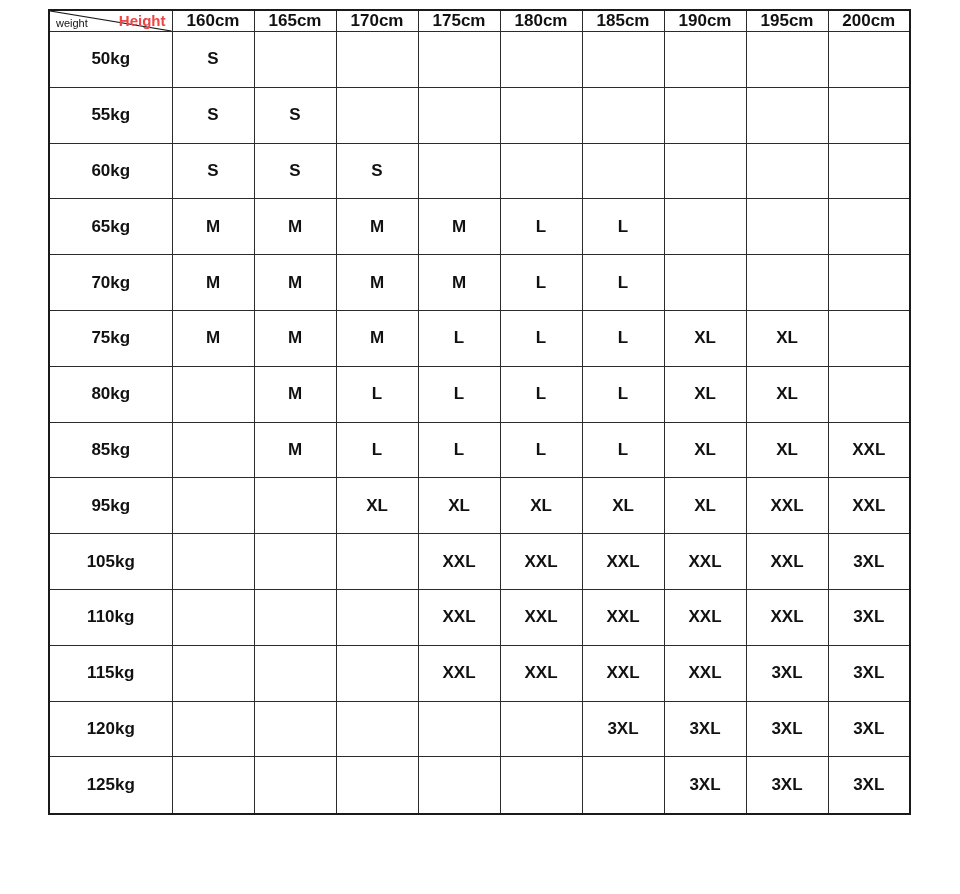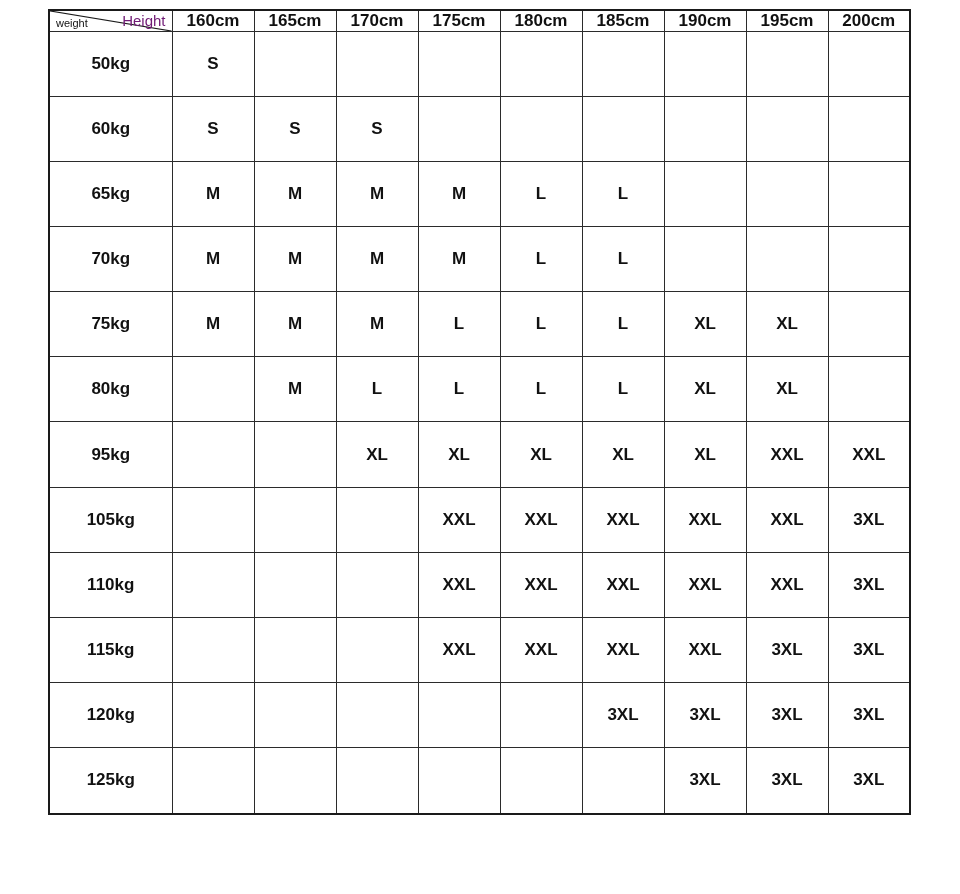--- a/index.html
+++ b/index.html
@@ -54,22 +54,22 @@
     left: 0; top: 0;
     width: 100%;
     height: 100%;
     display: block;
   }
   th.corner .lbl-height {
     position: absolute;
     right: 6px;
     top: 2px;
     font-size: 15px;
-    font-weight: normal;
-    color: #701a75;
+    font-weight: bold;
+    color: #ef4444;
     line-height: 1.1;
   }
   th.corner .lbl-weight {
     position: absolute;
     left: 6px;
     bottom: 2px;
     font-size: 11px;
     font-weight: normal;
     color: #111;
     line-height: 1.1;
@@ -140,20 +140,32 @@
           <td class="sz-empty"></td>
           <td class="sz-empty"></td>
           <td class="sz-empty"></td>
           <td class="sz-empty"></td>
           <td class="sz-empty"></td>
           <td class="sz-empty"></td>
           <td class="sz-empty"></td>
           <td class="sz-empty"></td>
         </tr>
         <tr>
+          <td class="weight-cell">55kg</td>
+          <td class="sz-S">S</td>
+          <td class="sz-S">S</td>
+          <td class="sz-empty"></td>
+          <td class="sz-empty"></td>
+          <td class="sz-empty"></td>
+          <td class="sz-empty"></td>
+          <td class="sz-empty"></td>
+          <td class="sz-empty"></td>
+          <td class="sz-empty"></td>
+        </tr>
+        <tr>
           <td class="weight-cell">60kg</td>
           <td class="sz-S">S</td>
           <td class="sz-S">S</td>
           <td class="sz-S">S</td>
           <td class="sz-empty"></td>
           <td class="sz-empty"></td>
           <td class="sz-empty"></td>
           <td class="sz-empty"></td>
           <td class="sz-empty"></td>
           <td class="sz-empty"></td>
@@ -198,20 +210,32 @@
           <td class="weight-cell">80kg</td>
           <td class="sz-empty"></td>
           <td class="sz-M">M</td>
           <td class="sz-L">L</td>
           <td class="sz-L">L</td>
           <td class="sz-L">L</td>
           <td class="sz-L">L</td>
           <td class="sz-XL">XL</td>
           <td class="sz-XL">XL</td>
           <td class="sz-empty"></td>
+        </tr>
+        <tr>
+          <td class="weight-cell">85kg</td>
+          <td class="sz-empty"></td>
+          <td class="sz-M">M</td>
+          <td class="sz-L">L</td>
+          <td class="sz-L">L</td>
+          <td class="sz-L">L</td>
+          <td class="sz-L">L</td>
+          <td class="sz-XL">XL</td>
+          <td class="sz-XL">XL</td>
+          <td class="sz-XXL">XXL</td>
         </tr>
         <tr>
           <td class="weight-cell">95kg</td>
           <td class="sz-empty"></td>
           <td class="sz-empty"></td>
           <td class="sz-XL">XL</td>
           <td class="sz-XL">XL</td>
           <td class="sz-XL">XL</td>
           <td class="sz-XL">XL</td>
           <td class="sz-XL">XL</td>

